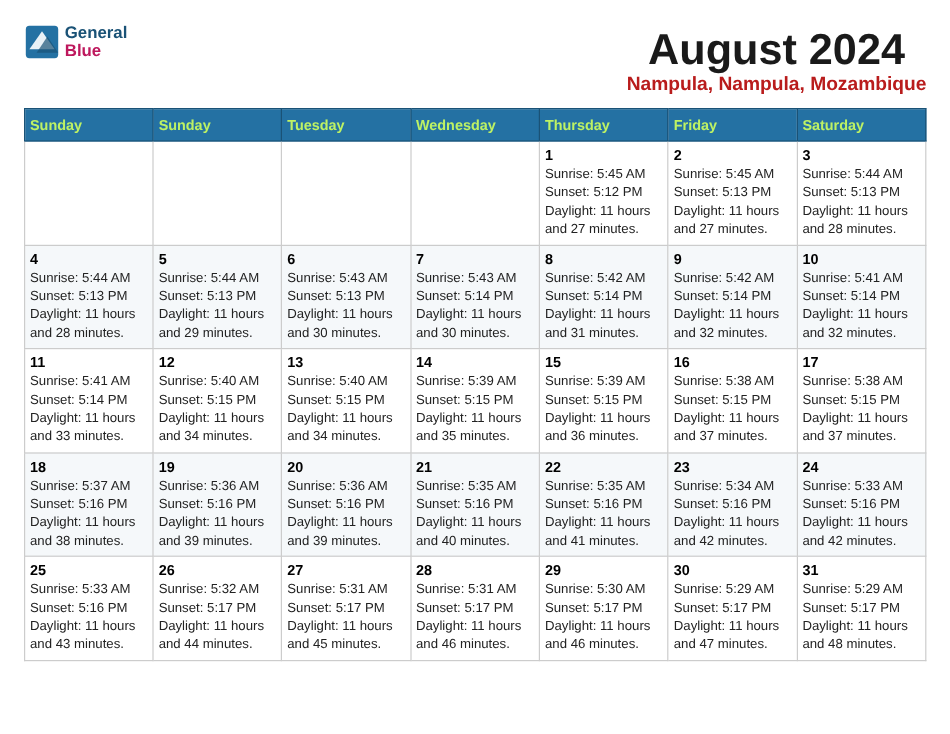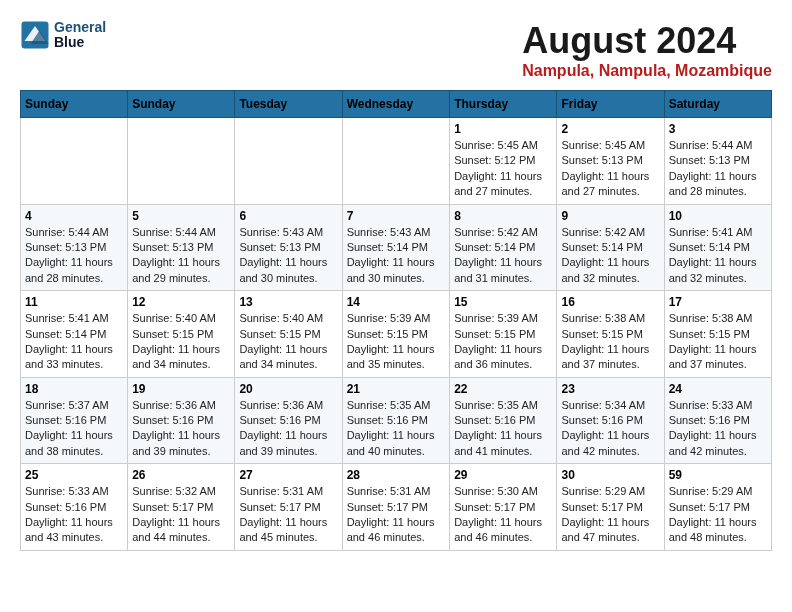--- a/index.html
+++ b/index.html
@@ -25,40 +25,40 @@
       font-weight: bold;
       color: #1a5276;
       line-height: 1.1;
     }
     .logo-icon {
       width: 30px;
       height: 30px;
       margin-right: 4px;
     }
     .title-block {
-      text-align: left;
+      text-align: center;
     }
     .month-title {
       font-size: 36px;
       font-weight: bold;
       color: #1a1a1a;
     }
     .location-title {
       font-size: 16px;
       color: #b91c1c;
       font-weight: bold;
     }
     .calendar-table {
       width: 100%;
       border-collapse: collapse;
       font-size: 11px;
     }
     .calendar-table th {
       background-color: #2471a3;
-      color: #000000;
+      color: #bef264;
       padding: 6px 4px;
       text-align: left;
       font-size: 12px;
       font-weight: bold;
       border: 1px solid #1a5276;
     }
     .calendar-table td {
       border: 1px solid #ccc;
       vertical-align: top;
       padding: 4px;
@@ -89,21 +89,21 @@
 
 <div class="header-section">
   <div class="logo">
     <svg class="logo-icon" viewBox="0 0 40 40">
       <rect x="2" y="2" width="36" height="36" rx="4" fill="#2471a3"></rect>
       <polygon points="20,8 34,28 6,28" fill="#fff" opacity="0.9"></polygon>
       <polygon points="26,14 38,32 14,32" fill="#1a5276" opacity="0.7"></polygon>
     </svg>
     <div class="logo-text">
       <div>General</div>
-      <div style="color:#0f172a">Blue</div>
+      <div style="color:#be185d">Blue</div>
     </div>
   </div>
   <div class="title-block">
     <div class="month-title">August 2024</div>
     <div class="location-title">Nampula, Nampula, Mozambique</div>
   </div>
 </div>
 
 <table class="calendar-table">
   <thead>
@@ -245,18 +245,18 @@
         </td>
         <td>
           <div class="day-number">29</div>
           <div class="day-info">Sunrise: 5:30 AM<br>Sunset: 5:17 PM<br>Daylight: 11 hours and 46 minutes.</div>
         </td>
         <td>
           <div class="day-number">30</div>
           <div class="day-info">Sunrise: 5:29 AM<br>Sunset: 5:17 PM<br>Daylight: 11 hours and 47 minutes.</div>
         </td>
         <td>
-          <div class="day-number">59</div>
+          <div class="day-number">31</div>
           <div class="day-info">Sunrise: 5:29 AM<br>Sunset: 5:17 PM<br>Daylight: 11 hours and 48 minutes.</div>
         </td>
       </tr>
     </tbody>
 </table>
 
 </body></html>

